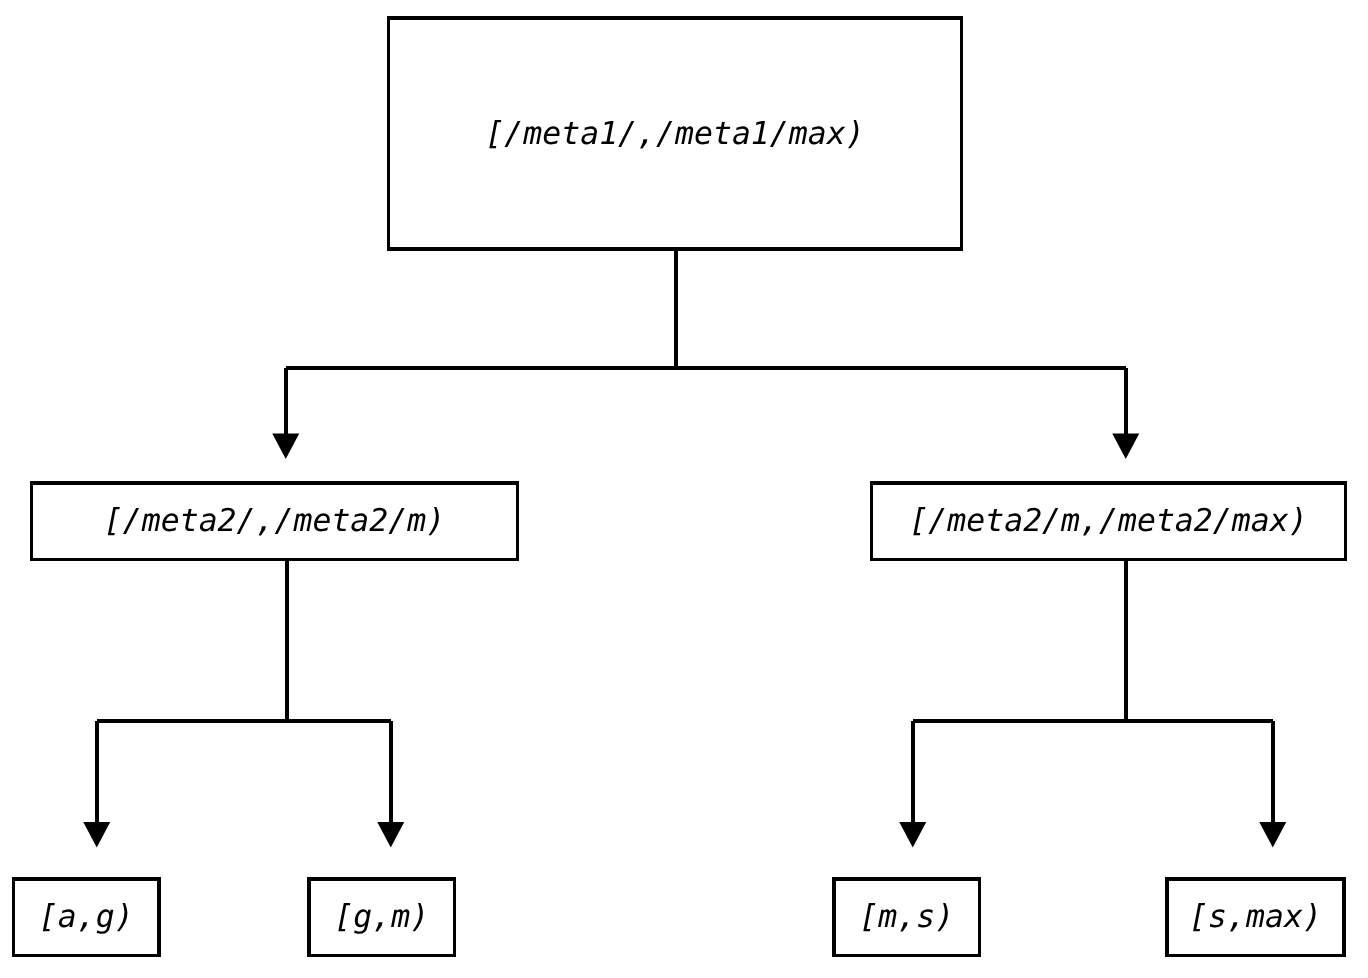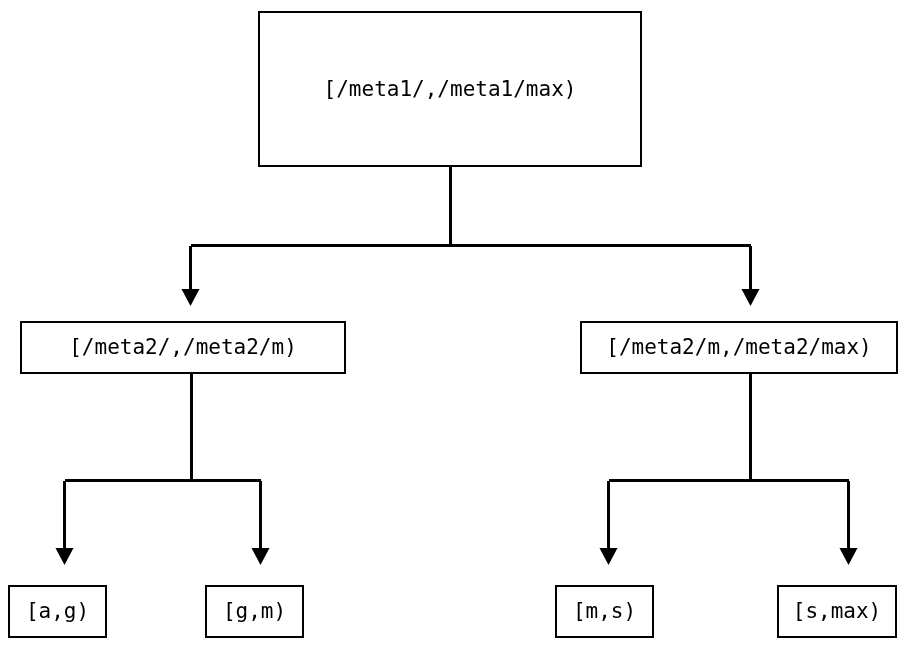--- a/index.html
+++ b/index.html
@@ -11,20 +11,21 @@
     width: 912px;
     height: 652px;
     overflow: hidden;
     font-family: "DejaVu Sans Mono", "Liberation Mono", monospace;
   }
   #diagram-root {
     position: relative;
     width: 912px;
     height: 652px;
     background: #ffffff;
+    font-style: italic;
   }
   svg#tree-canvas {
     position: absolute;
     top: 0;
     left: 0;
     width: 912px;
     height: 652px;
     display: block;
   }
   .node-box {

